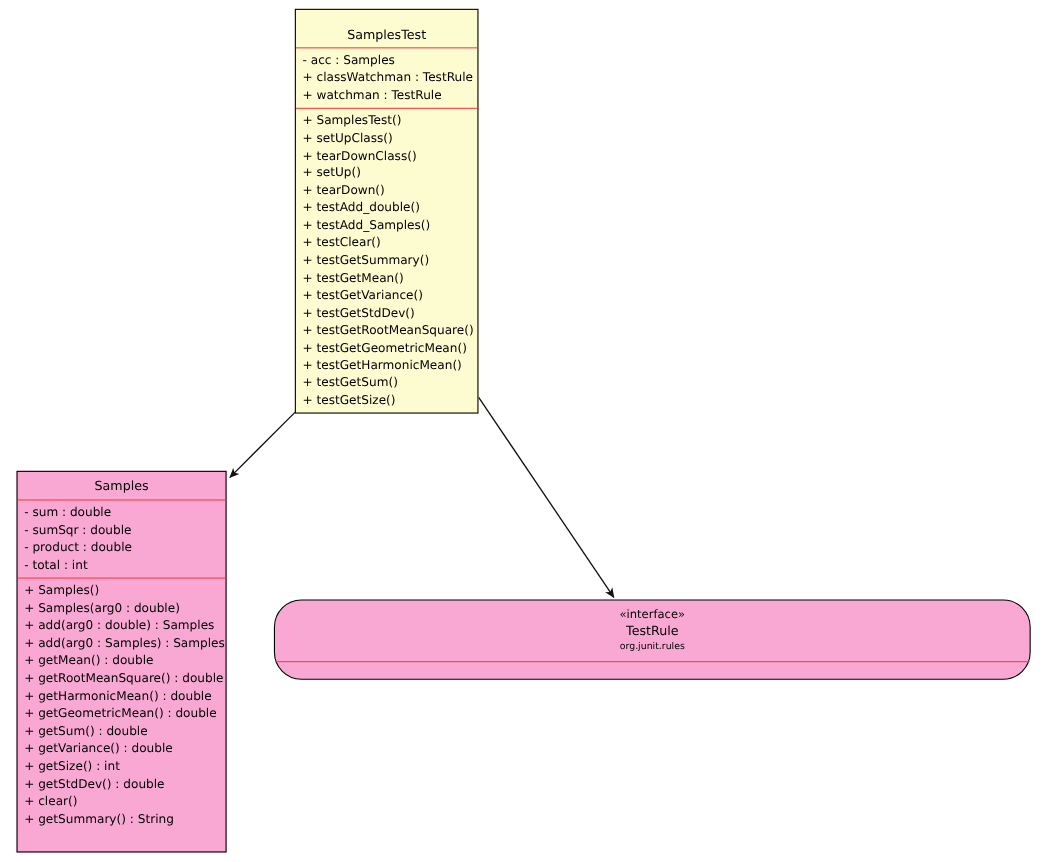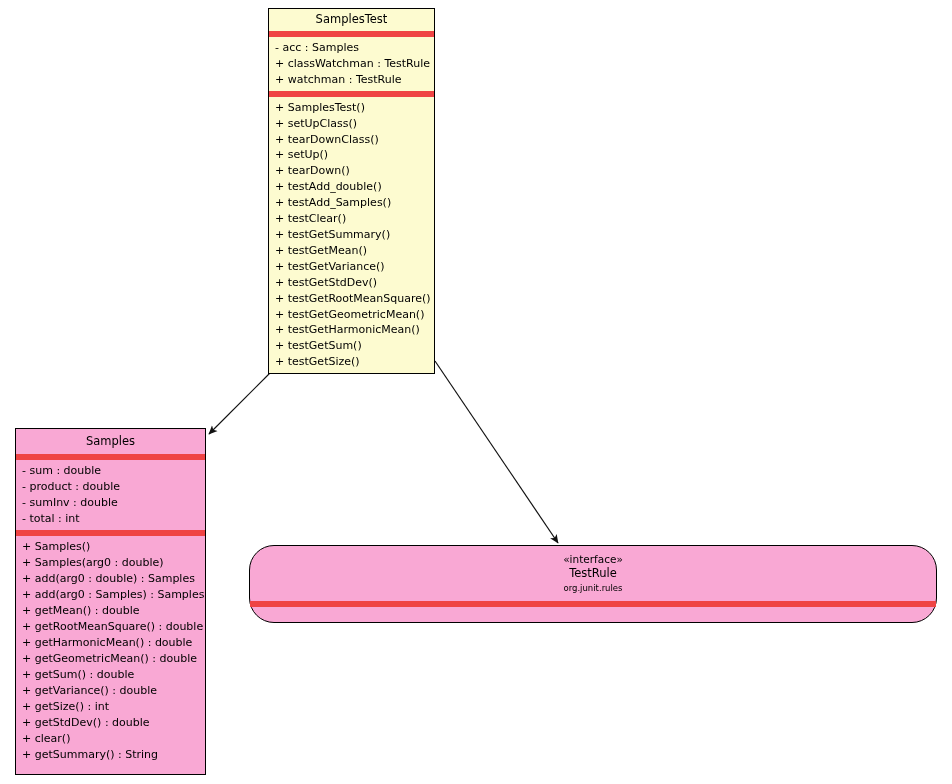--- a/index.html
+++ b/index.html
@@ -54,41 +54,41 @@
     display: block;
     font-size: 11.5px;
   }
   .cls-title .pkg {
     display: block;
     font-size: 8.5px;
     margin-top: 1px;
   }
 
   .compartment {
-    border-top: 6px solid #ef4444;
+    border-top: 1px solid #ef4444;
     padding: 3px 0 3px 0;
   }
   .compartment.empty {
     height: 14px;
     padding: 0;
   }
   .member {
     font-size: 11px;
     line-height: 15.8px;
     padding: 0 4px 0 6px;
     white-space: nowrap;
   }
 
   
   #samplestest {
     left: 268px;
     top: 8px;
     width: 167px;
   }
-  #samplestest .cls-title { padding: 4px 4px 5px 4px; }
+  #samplestest .cls-title { padding: 16px 4px 5px 4px; }
   #samplestest .member { line-height: 15.9px; }
 
   
   #samples {
     left: 15px;
     top: 428px;
     width: 191px;
     height: 347px;
     overflow: hidden;
   }
@@ -161,22 +161,22 @@
       <div class="member">+ testGetSize()</div>
     </div>
   </div>
 
   <div class="uml-class" id="samples">
     <div class="cls-title">
       <span class="cname">Samples</span>
     </div>
     <div class="compartment">
       <div class="member">- sum : double</div>
+      <div class="member">- sumSqr : double</div>
       <div class="member">- product : double</div>
-      <div class="member">- sumInv : double</div>
       <div class="member">- total : int</div>
     </div>
     <div class="compartment">
       <div class="member">+ Samples()</div>
       <div class="member">+ Samples(arg0 : double)</div>
       <div class="member">+ add(arg0 : double) : Samples</div>
       <div class="member">+ add(arg0 : Samples) : Samples</div>
       <div class="member">+ getMean() : double</div>
       <div class="member">+ getRootMeanSquare() : double</div>
       <div class="member">+ getHarmonicMean() : double</div>

